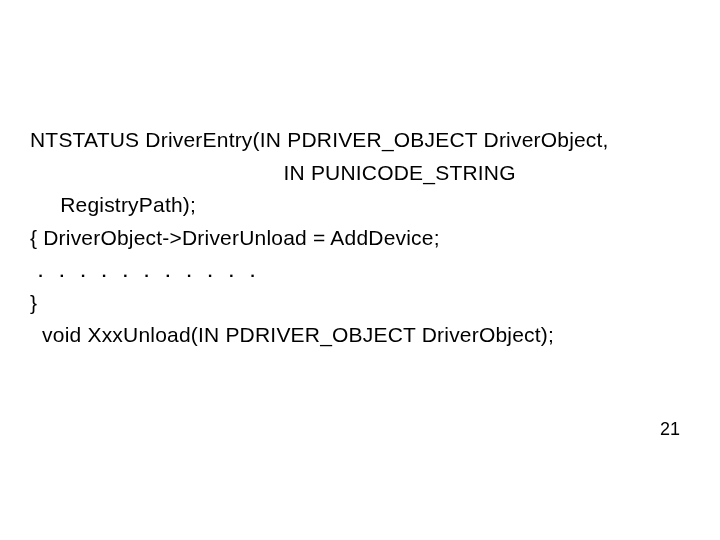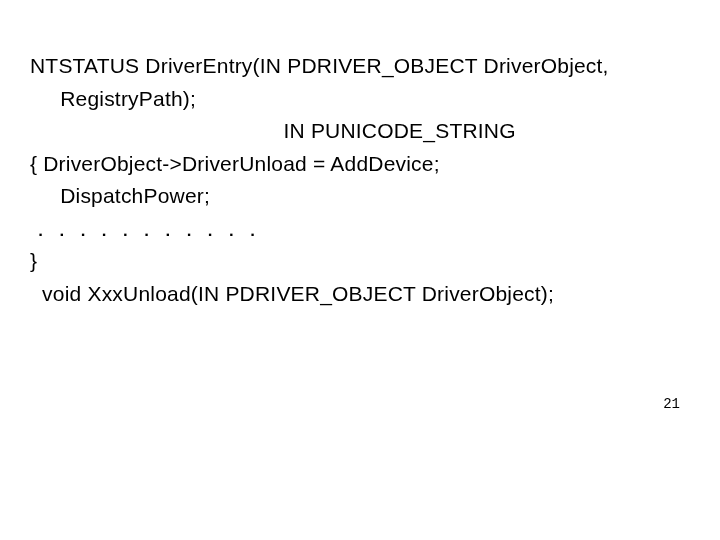--- a/index.html
+++ b/index.html
@@ -9,46 +9,45 @@
     height: 540px;
     background: #ffffff;
     font-family: Arial, Helvetica, sans-serif;
     color: #000000;
   }
   .slide {
     position: relative;
     width: 720px;
     height: 440px;
     box-sizing: border-box;
-    padding: 50px 30px 0 30px;
+    padding: 96px 30px 0 30px;
+    margin-top: 28px;
   }
   .line {
     font-size: 21px;
     line-height: 1.55;
     letter-spacing: 0.2px;
     white-space: pre;
   }
   .page-num {
     position: absolute;
     right: 40px;
     bottom: 28px;
-    font-size: 14px;
+    font-size: 18px;
     color: #000;
-    font-family: Liberation Mono, monospace;
   }
 </style>
 </head>
 <body>
 
 <div class="slide">
   <div>
     <div class="line">NTSTATUS DriverEntry(IN PDRIVER_OBJECT DriverObject,</div>
+    <div class="line">                                          IN PUNICODE_STRING</div>
     <div class="line">     RegistryPath);</div>
-    <div class="line">                                          IN PUNICODE_STRING</div>
     <div class="line">{ DriverObject-&gt;DriverUnload = AddDevice;</div>
-    <div class="line">     DispatchPower;</div>
     <div class="line">．．．．．．．．．．．</div>
     <div class="line">}</div>
     <div class="line"></div>
     <div class="line">  void XxxUnload(IN PDRIVER_OBJECT DriverObject);</div>
   </div>
   <div class="page-num">21</div>
 </div>
 
 </body></html>

